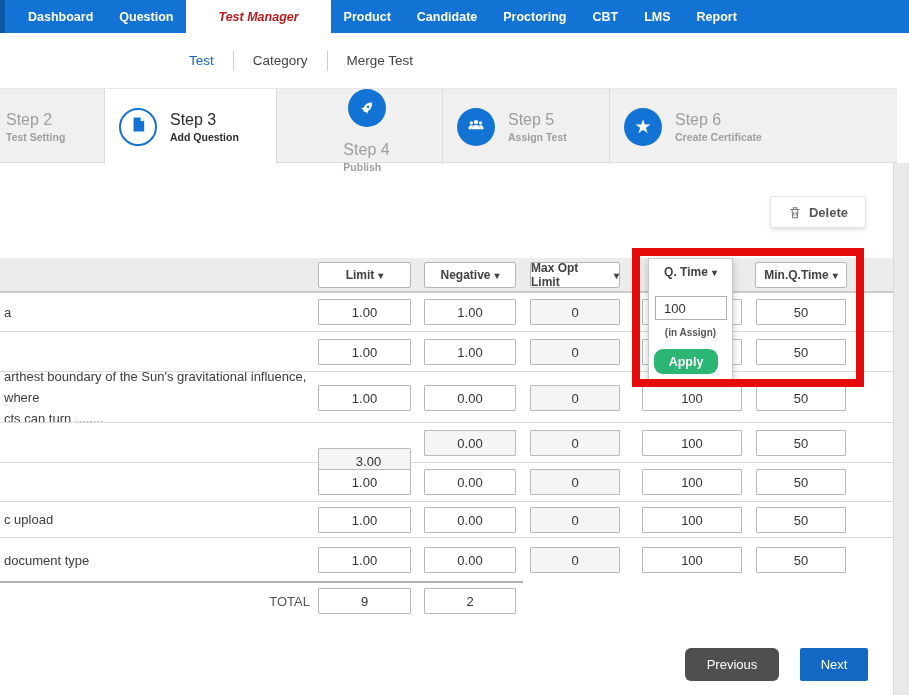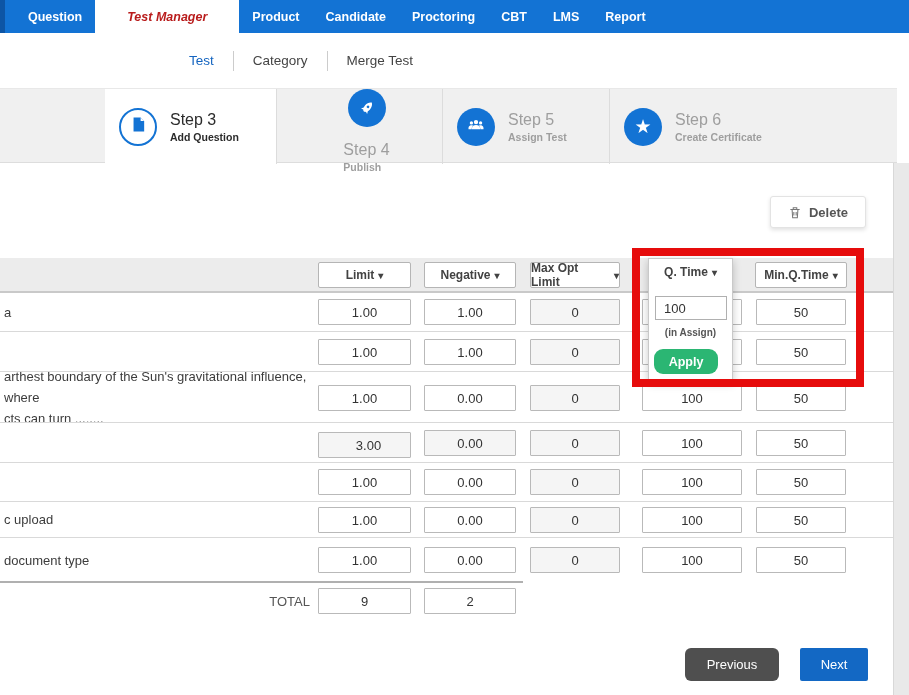--- a/index.html
+++ b/index.html
@@ -106,20 +106,21 @@
   .next-btn { position:absolute; left:800px; top:648px; width:68px; height:33px;
     background:#1368c4; border:none; border-radius:2px; color:#fff; font-size:13px;
     cursor:pointer; font-family:"Liberation Sans", sans-serif; }
 </style>
 </head>
 <body>
 
 <div class="navbar">
   <div class="nav-edge"></div>
   <div class="nav-items">
+    <div class="nav-item">Dashboard</div>
     <div class="nav-item">Question</div>
     <div class="nav-item active">Test Manager</div>
     <div class="nav-item">Product</div>
     <div class="nav-item">Candidate</div>
     <div class="nav-item">Proctoring</div>
     <div class="nav-item">CBT</div>
     <div class="nav-item">LMS</div>
     <div class="nav-item">Report</div>
   </div>
 </div>
@@ -129,20 +130,26 @@
     <div class="subnav-item active">Test</div>
     <div class="subnav-sep"></div>
     <div class="subnav-item">Category</div>
     <div class="subnav-sep"></div>
     <div class="subnav-item">Merge Test</div>
   </div>
   <div class="subnav-underline"></div>
 </div>
 
 <div class="stepsbar">
+  <div class="step-cell" style="left:0; width:105px; padding-left:6px;">
+    <div>
+      <div class="step-title">Step 2</div>
+      <div class="step-sub">Test Setting</div>
+    </div>
+  </div>
   <div class="step-cell active" style="left:105px; width:172px;">
     <div class="step-circle outline">
       <span>
         <svg width="17" height="17" viewBox="0 0 24 24">
             <path fill="#1373d4" d="M5 2h10l5 5v15H5z"></path>
             <path fill="#ffffff" d="M15 2l5 5h-5z"></path>
           </svg>
       </span>
     </div>
     <div>
@@ -242,21 +249,21 @@
   <div class="qtext">arthest boundary of the Sun's gravitational influence, where
 cts can turn ........</div>
   <input class="cell-input col-marks" style="top: 13px;" value="1.00">
   <input class="cell-input col-neg" style="top: 13px;" value="0.00">
   <input class="cell-input col-max gray" style="top: 13px;" value="0">
   <input class="cell-input col-qtime" style="top: 13px;" value="100">
   <input class="cell-input col-minq" style="top: 13px;" value="50">
 </div>
 <div class="trow" style="top:423px; height:40px;">
   <div class="qtext"></div>
-  <input class="cell-input col-marks gray" style="top: 9px; padding-left: 8px;" value="3.00">
+  <input class="cell-input col-marks gray" style="top: 25px; padding-left: 8px;" value="3.00">
   <input class="cell-input col-neg gray" style="top: 7px;" value="0.00">
   <input class="cell-input col-max gray" style="top: 7px;" value="0">
   <input class="cell-input col-qtime" style="top: 7px;" value="100">
   <input class="cell-input col-minq" style="top: 7px;" value="50">
 </div>
 <div class="trow" style="top:463px; height:39px;">
   <div class="qtext"></div>
   <input class="cell-input col-marks" style="top: 6px;" value="1.00">
   <input class="cell-input col-neg" style="top: 6px;" value="0.00">
   <input class="cell-input col-max gray" style="top: 6px;" value="0">

